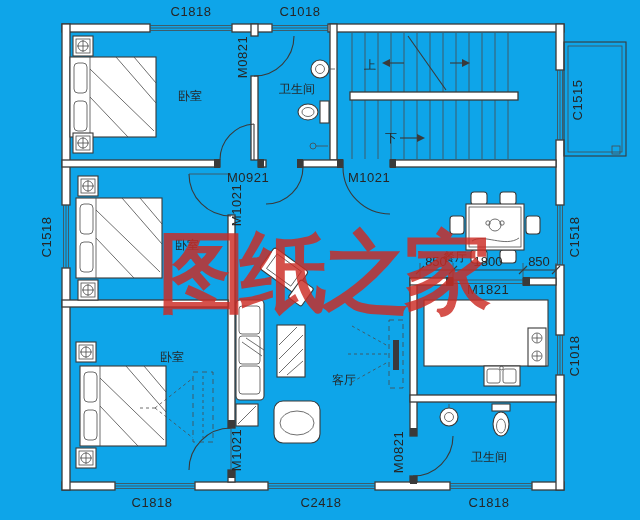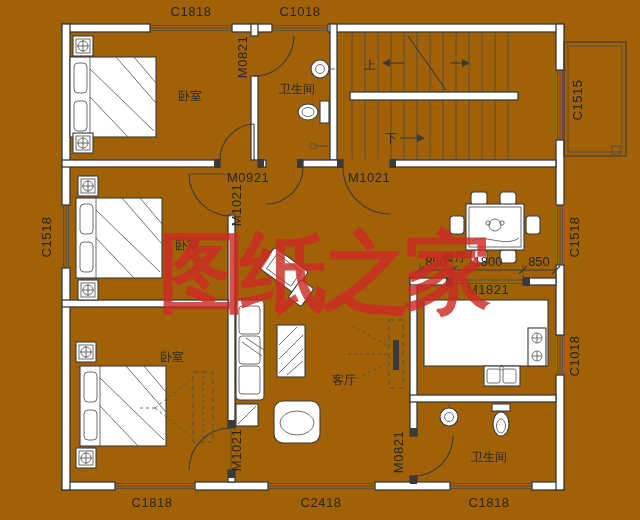--- a/index.html
+++ b/index.html
@@ -1,16 +1,16 @@
 <!DOCTYPE html>
 <html><head>
 <meta charset="utf-8">
 <style>
   html,body{margin:0;padding:0;background:#ffffff;}
-  #shot{position:relative;width:640px;height:520px;background:#a16207;overflow:hidden;}
+  #shot{position:relative;width:640px;height:520px;background:#0ea5e9;overflow:hidden;}
   svg{position:absolute;left:0;top:0;}
   svg text{fill:#262626;font-family:"Liberation Sans","DejaVu Sans",sans-serif;}
   .code{font-size:13px;letter-spacing:0.5px;}
   .cjk{font-size:12px;}
   .dim{font-size:13px;}
   .w{fill:#ffffff;stroke:#3a3a3a;stroke-width:1.3;}
   .ln{stroke:#3a3a3a;stroke-width:1.1;fill:none;}
   .thin{stroke:#4a4a4a;stroke-width:0.8;fill:none;}
   .f{fill:#ffffff;stroke:#3a3a3a;stroke-width:1.1;}
   .jam{fill:#3a3a3a;stroke:none;}

